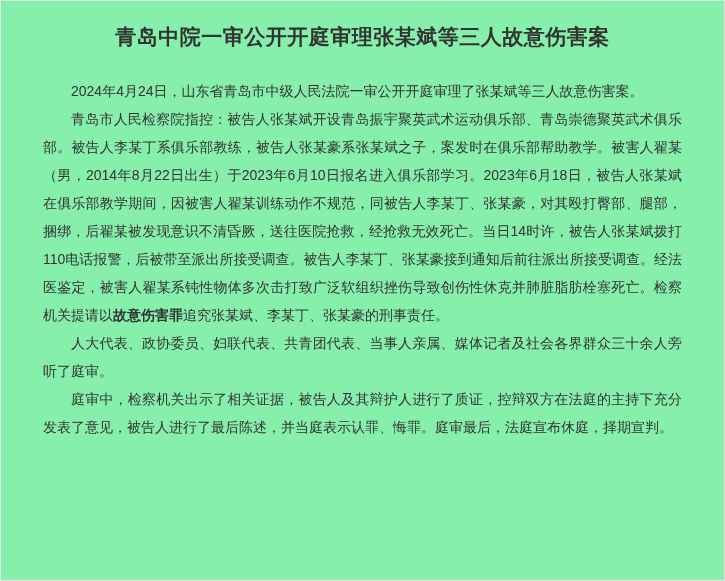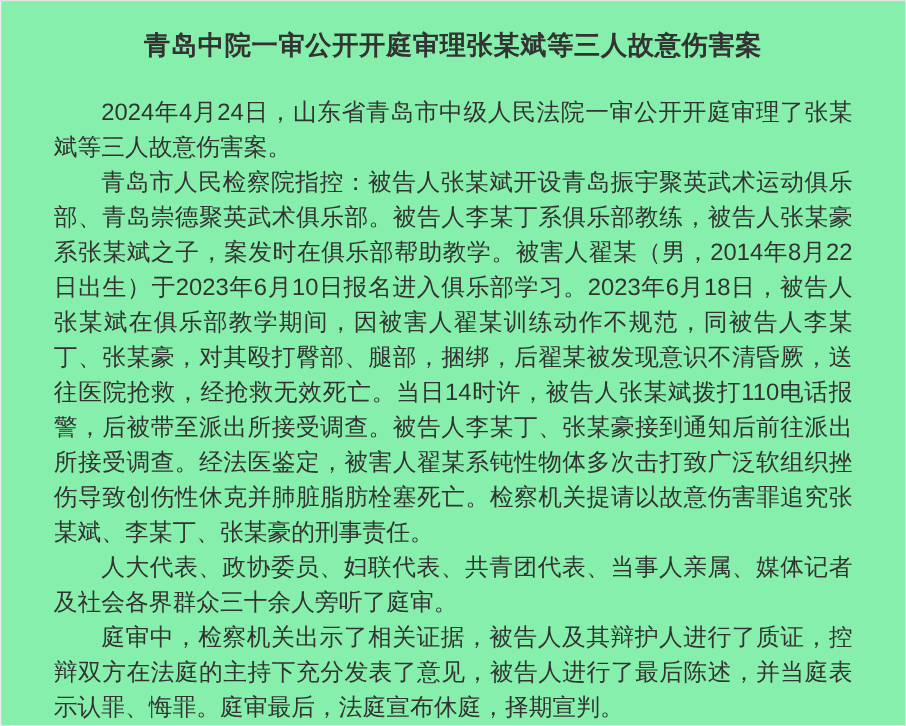--- a/index.html
+++ b/index.html
@@ -27,29 +27,29 @@
     margin: 0 0 27px 0;
     font-size: 21px;
     font-weight: 700;
     color: #333333;
     text-align: center;
     line-height: 1.3;
     letter-spacing: 0.5px;
   }
   .article-body p {
     margin: 0;
-    font-size: 19px;
+    font-size: 14px;
     line-height: 28px;
     color: #333333;
     text-align: justify;
     text-indent: 2em;
     word-break: break-all;
   }
   .article-body strong {
-    font-weight: 400;
+    font-weight: 700;
   }
 </style>
 </head>
 <body>
 
 <div class="page">
   <div class="content">
 
     <h1 class="article-title">青岛中院一审公开开庭审理张某斌等三人故意伤害案</h1>
 

